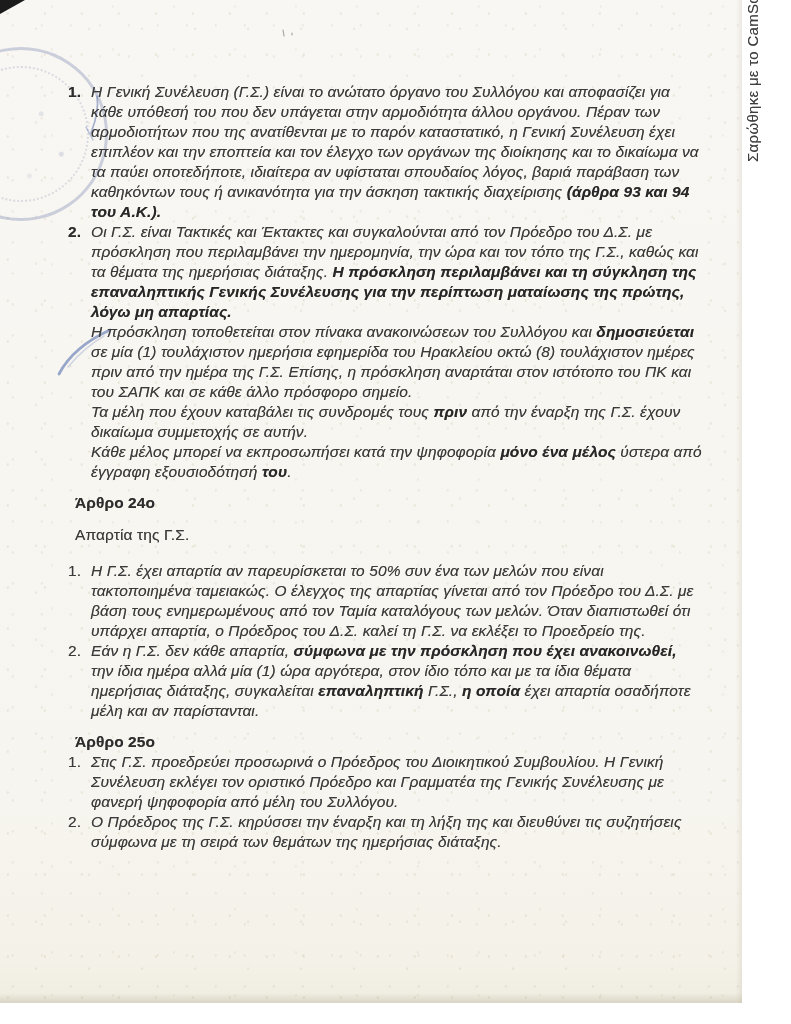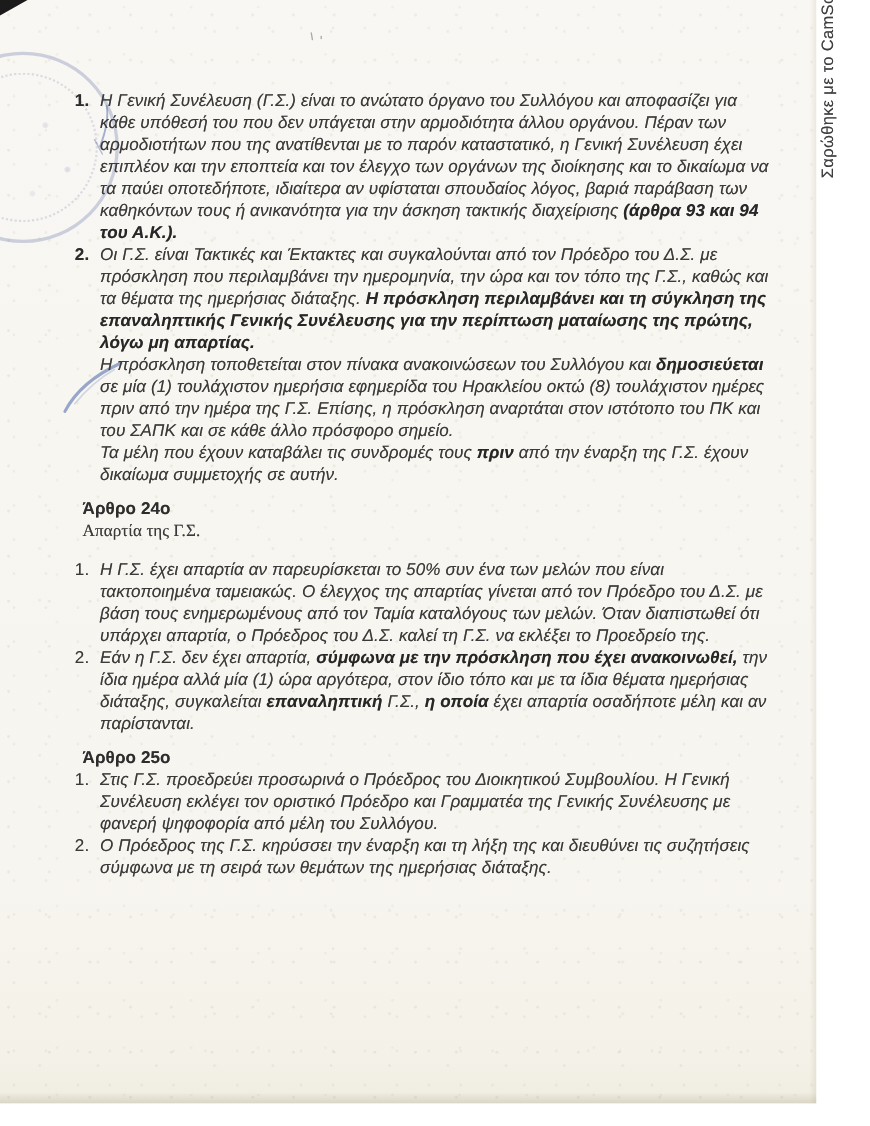--- a/index.html
+++ b/index.html
@@ -57,21 +57,21 @@
     text-shadow:0 0 .5px rgba(58,58,58,.55);
     letter-spacing:.1px;
   }
   .content b{font-weight:700;color:#272727;}
   .list{margin:0;}
   .li{position:relative;padding-left:23px;}
   .num{position:absolute;left:0;top:0;width:20px;}
   .list.first .num{font-weight:700;color:#2c2c2c;}
   .para{margin:0;font-style:italic;}
   .art-title{font-weight:700;color:#2d2d2d;margin:22px 0 0 7px;}
-  .art-subtitle{margin:0 0 0 7px;font-family:Liberation Serif, serif;}
+  .art-subtitle{margin:12px 0 0 7px;}
   .art-subtitle + .list{margin-top:16px;}
   .art-title + .art-subtitle{margin-bottom:0;}
   .list + .art-title{margin-top:11px;}
   
   .watermark{position:absolute;left:744px;top:0;width:24px;height:164px;}
   .watermark span{
     position:absolute;left:0;top:162px;transform:rotate(-90deg);transform-origin:top left;
     white-space:nowrap;font-size:15px;color:#3e3e3e;letter-spacing:.3px;
     text-shadow:0 0 .4px rgba(62,62,62,.5);
   }
@@ -96,36 +96,37 @@
     <div class="txt">
             <div class="para"><span>Η Γενική Συνέλευση (Γ.Σ.) είναι το ανώτατο όργανο του Συλλόγου και αποφασίζει για κάθε υπόθεσή του που δεν υπάγεται στην αρμοδιότητα άλλου οργάνου. Πέραν των αρμοδιοτήτων που της ανατίθενται με το παρόν καταστατικό, η Γενική Συνέλευση έχει επιπλέον και την εποπτεία και τον έλεγχο των οργάνων της διοίκησης και το δικαίωμα να τα παύει οποτεδήποτε, ιδιαίτερα αν υφίσταται σπουδαίος λόγος, βαριά παράβαση των καθηκόντων τους ή ανικανότητα για την άσκηση τακτικής διαχείρισης </span><b>(άρθρα 93 και 94 του Α.Κ.).</b></div>
           </div>
   </div>
         <div class="li">
     <span class="num">2.</span>
     <div class="txt">
             <div class="para"><span>Οι Γ.Σ. είναι Τακτικές και Έκτακτες και συγκαλούνται από τον Πρόεδρο του Δ.Σ. με πρόσκληση που περιλαμβάνει την ημερομηνία, την ώρα και τον τόπο της Γ.Σ., καθώς και τα θέματα της ημερήσιας διάταξης. </span><b>Η πρόσκληση περιλαμβάνει και τη σύγκληση της επαναληπτικής Γενικής Συνέλευσης για την περίπτωση ματαίωσης της πρώτης, λόγω μη απαρτίας.</b></div>
             <div class="para"><span>Η πρόσκληση τοποθετείται στον πίνακα ανακοινώσεων του Συλλόγου και </span><b>δημοσιεύεται</b><span> σε μία (1) τουλάχιστον ημερήσια εφημερίδα του Ηρακλείου οκτώ (8) τουλάχιστον ημέρες πριν από την ημέρα της Γ.Σ. Επίσης, η πρόσκληση αναρτάται στον ιστότοπο του ΠΚ και του ΣΑΠΚ και σε κάθε άλλο πρόσφορο σημείο.</span></div>
             <div class="para"><span>Τα μέλη που έχουν καταβάλει τις συνδρομές τους </span><b>πριν</b><span> από την έναρξη της Γ.Σ. έχουν δικαίωμα συμμετοχής σε αυτήν.</span></div>
+            <div class="para"><span>Κάθε μέλος μπορεί να εκπροσωπήσει κατά την ψηφοφορία </span><b>μόνο ένα μέλος</b><span> ύστερα από έγγραφη εξουσιοδότησή </span><b>του</b><span>.</span></div>
           </div>
   </div>
       </div>
       <div class="art-title">Άρθρο 24ο</div>
       <div class="art-subtitle">Απαρτία της Γ.Σ.</div>
       <div class="list">
         <div class="li">
     <span class="num">1.</span>
     <div class="txt">
             <div class="para"><span>Η Γ.Σ. έχει απαρτία αν παρευρίσκεται το 50% συν ένα των μελών που είναι τακτοποιημένα ταμειακώς. Ο έλεγχος της απαρτίας γίνεται από τον Πρόεδρο του Δ.Σ. με βάση τους ενημερωμένους από τον Ταμία καταλόγους των μελών. Όταν διαπιστωθεί ότι υπάρχει απαρτία, ο Πρόεδρος του Δ.Σ. καλεί τη Γ.Σ. να εκλέξει το Προεδρείο της.</span></div>
           </div>
   </div>
         <div class="li">
     <span class="num">2.</span>
     <div class="txt">
-            <div class="para"><span>Εάν η Γ.Σ. δεν έχει απαρτία, </span><b>σύμφωνα με την πρόσκληση που έχει ανακοινωθεί,</b><span> την ίδια ημέρα αλλά μία (1) ώρα αργότερα, στον ίδιο τόπο και με τα ίδια θέματα ημερήσιας διάταξης, συγκαλείται </span><b>επαναληπτική</b><span> Γ.Σ., </span><b>η οποία</b><span> έχει απαρτία οσαδήποτε μέλη και αν παρίστανται.</span></div>
+            <div class="para"><span>Εάν η Γ.Σ. δεν κάθε απαρτία, </span><b>σύμφωνα με την πρόσκληση που έχει ανακοινωθεί,</b><span> την ίδια ημέρα αλλά μία (1) ώρα αργότερα, στον ίδιο τόπο και με τα ίδια θέματα ημερήσιας διάταξης, συγκαλείται </span><b>επαναληπτική</b><span> Γ.Σ., </span><b>η οποία</b><span> έχει απαρτία οσαδήποτε μέλη και αν παρίστανται.</span></div>
           </div>
   </div>
       </div>
       <div class="art-title">Άρθρο 25ο</div>
       <div class="list">
         <div class="li">
     <span class="num">1.</span>
     <div class="txt">
             <div class="para"><span>Στις Γ.Σ. προεδρεύει προσωρινά ο Πρόεδρος του Διοικητικού Συμβουλίου. Η Γενική Συνέλευση εκλέγει τον οριστικό Πρόεδρο και Γραμματέα της Γενικής Συνέλευσης με φανερή ψηφοφορία από μέλη του Συλλόγου.</span></div>
           </div>

